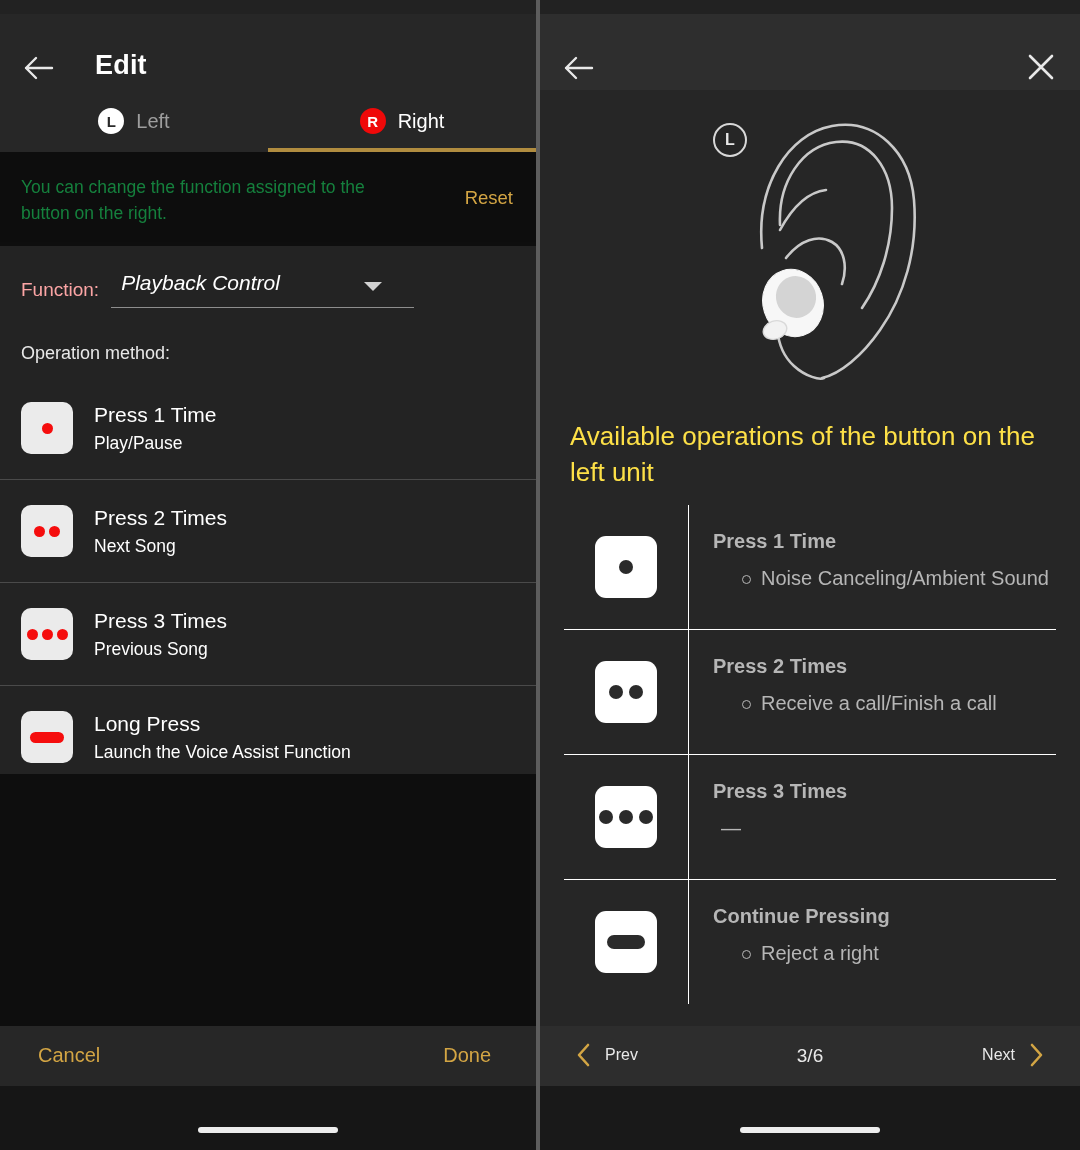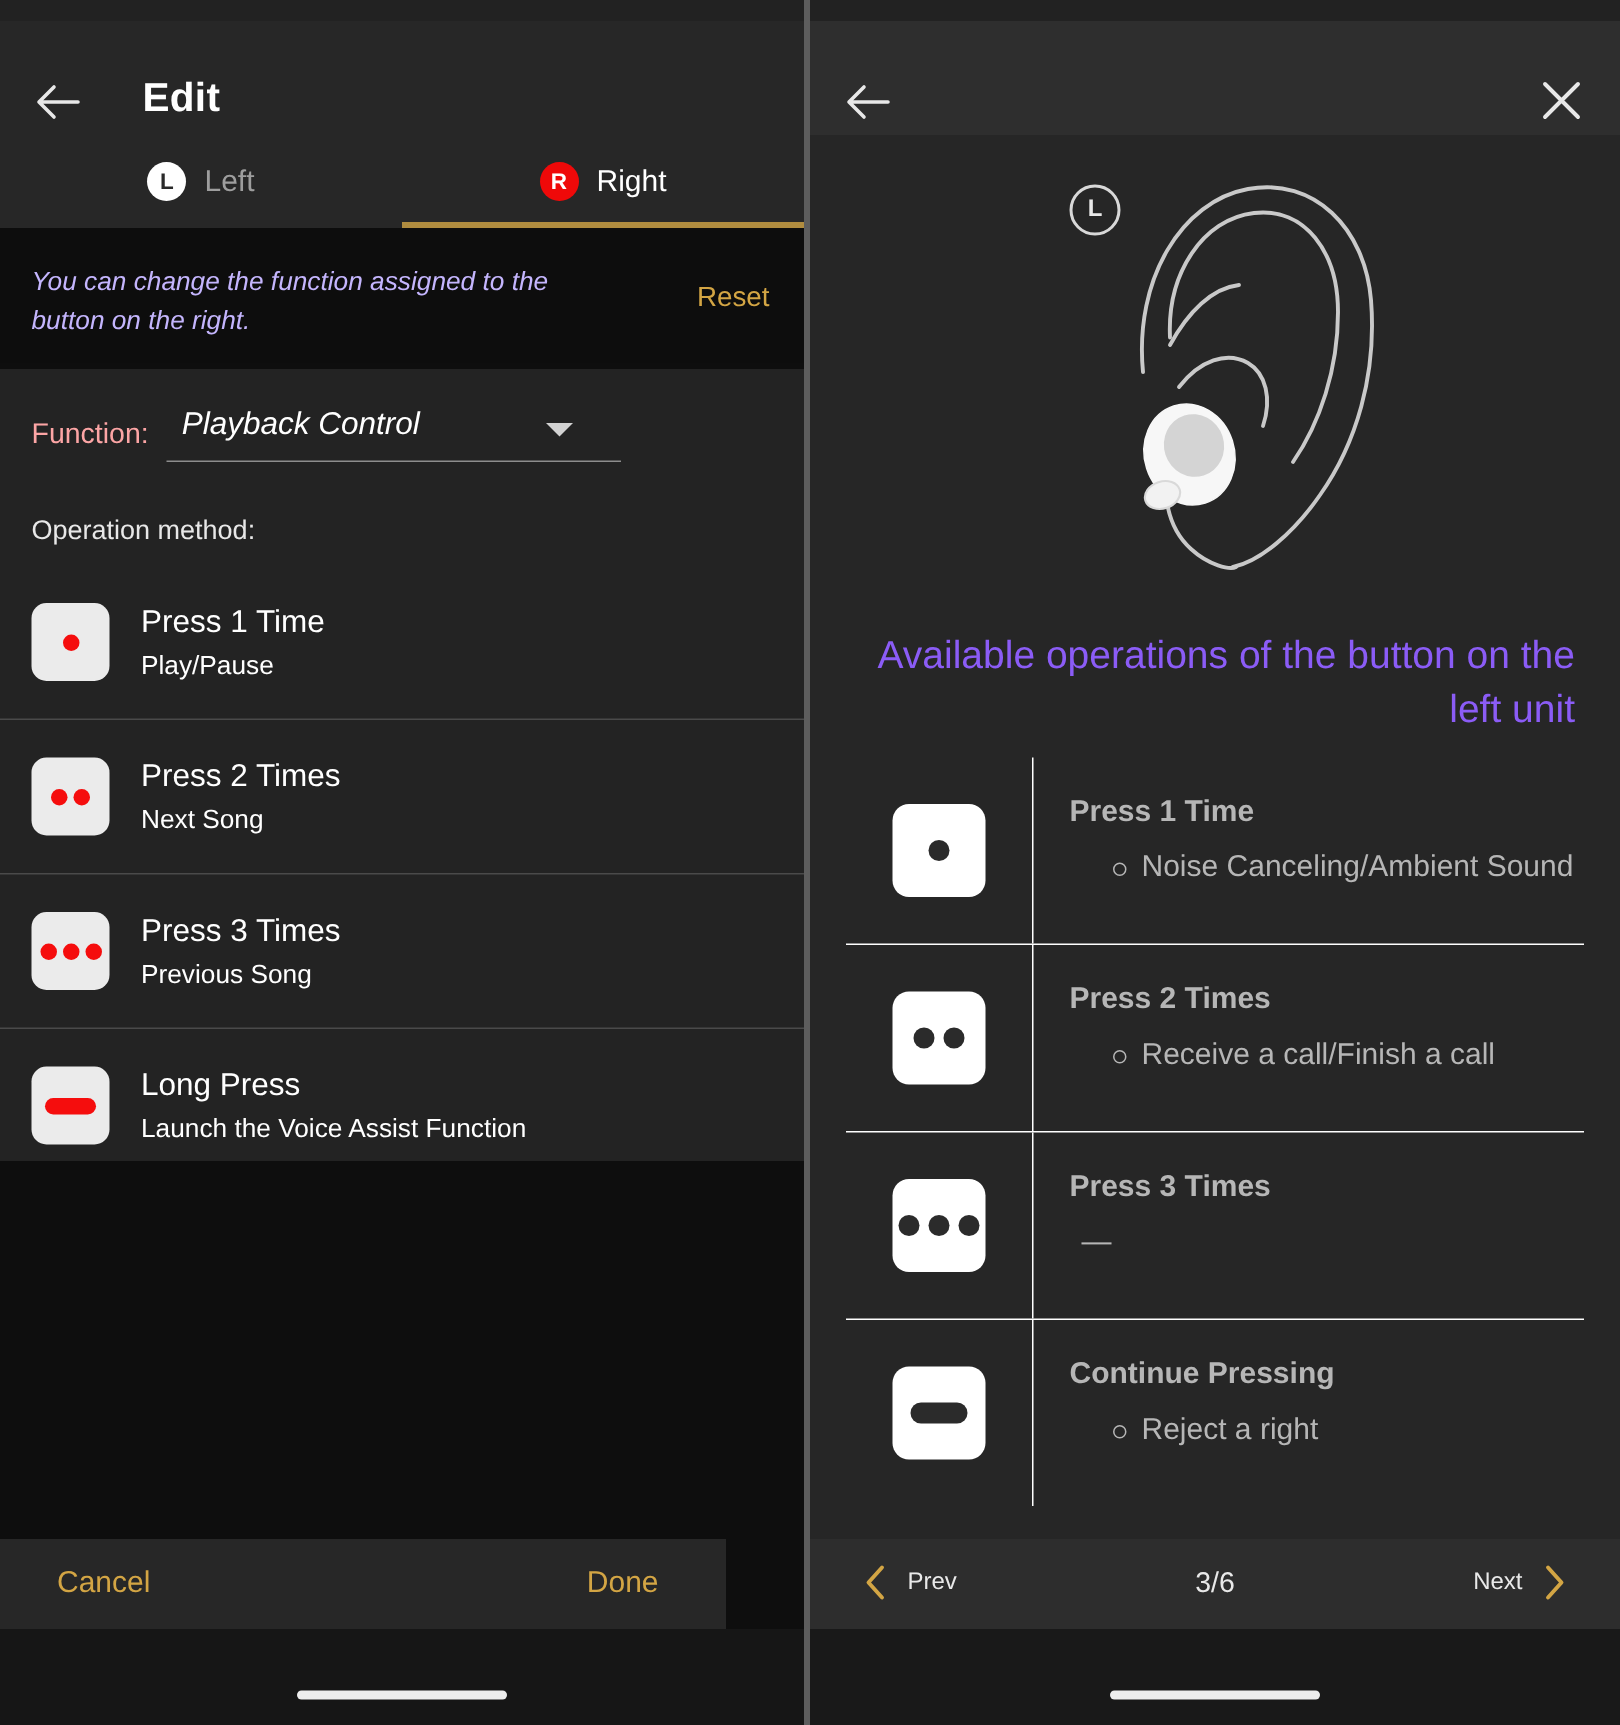--- a/index.html
+++ b/index.html
@@ -83,21 +83,21 @@
     background: #b08c3f;
   }
 
   
   #hint-bar {
     position: absolute; top: 152px; left: 0; width: 536px; height: 90px;
     background: #0d0d0d;
   }
   #hint-text {
     position: absolute; left: 21px; top: 22px; width: 385px;
-    color: #c4b5fd; font-size: 17.5px; line-height: 26px; font-style: italic;
+    color: #15803d; font-size: 17.5px; line-height: 26px;
   }
   #reset-button {
     position: absolute; right: 23px; top: 35px;
     color: #d3a544; font-size: 18.5px;
     cursor: pointer;
   }
 
   
   #left-body {
     position: absolute; top: 246px; left: 0; width: 536px; height: 528px;
@@ -167,21 +167,21 @@
     color: #ffffff; font-size: 21px;
     line-height: 28px;
   }
   .op-sub {
     color: #ffffff; font-size: 17.5px;
     line-height: 24px; margin-top: 2px;
   }
 
   
   #left-footer {
-    position: absolute; left: 0; top: 1026px; width: 484px; height: 60px;
+    position: absolute; left: 0; top: 1026px; width: 536px; height: 60px;
     background: #272727;
   }
   #cancel-button {
     position: absolute; left: 38px; top: 18px;
     color: #d3a544; font-size: 20px; cursor: pointer;
   }
   #done-button {
     position: absolute; right: 45px; top: 18px;
     color: #d3a544; font-size: 20px; cursor: pointer;
   }
@@ -215,22 +215,22 @@
     position: absolute; left: 173px; top: 33px;
     width: 30px; height: 30px; border-radius: 50%;
     border: 2px solid #d8d8d8;
     display: flex; align-items: center; justify-content: center;
     color: #e8e8e8; font-size: 16px; font-weight: bold;
   }
 
   
   #right-title {
     position: absolute; top: 418px; left: 30px; width: 480px;
-    text-align: right;
-    color: #8b5cf6; font-size: 26px; line-height: 36px;
+    text-align: left;
+    color: #fde047; font-size: 26px; line-height: 36px;
   }
 
   
   #op-table {
     position: absolute; top: 505px; left: 24px; width: 492px;
   }
   .tbl-row {
     position: relative;
     display: flex;
     min-height: 124px;

